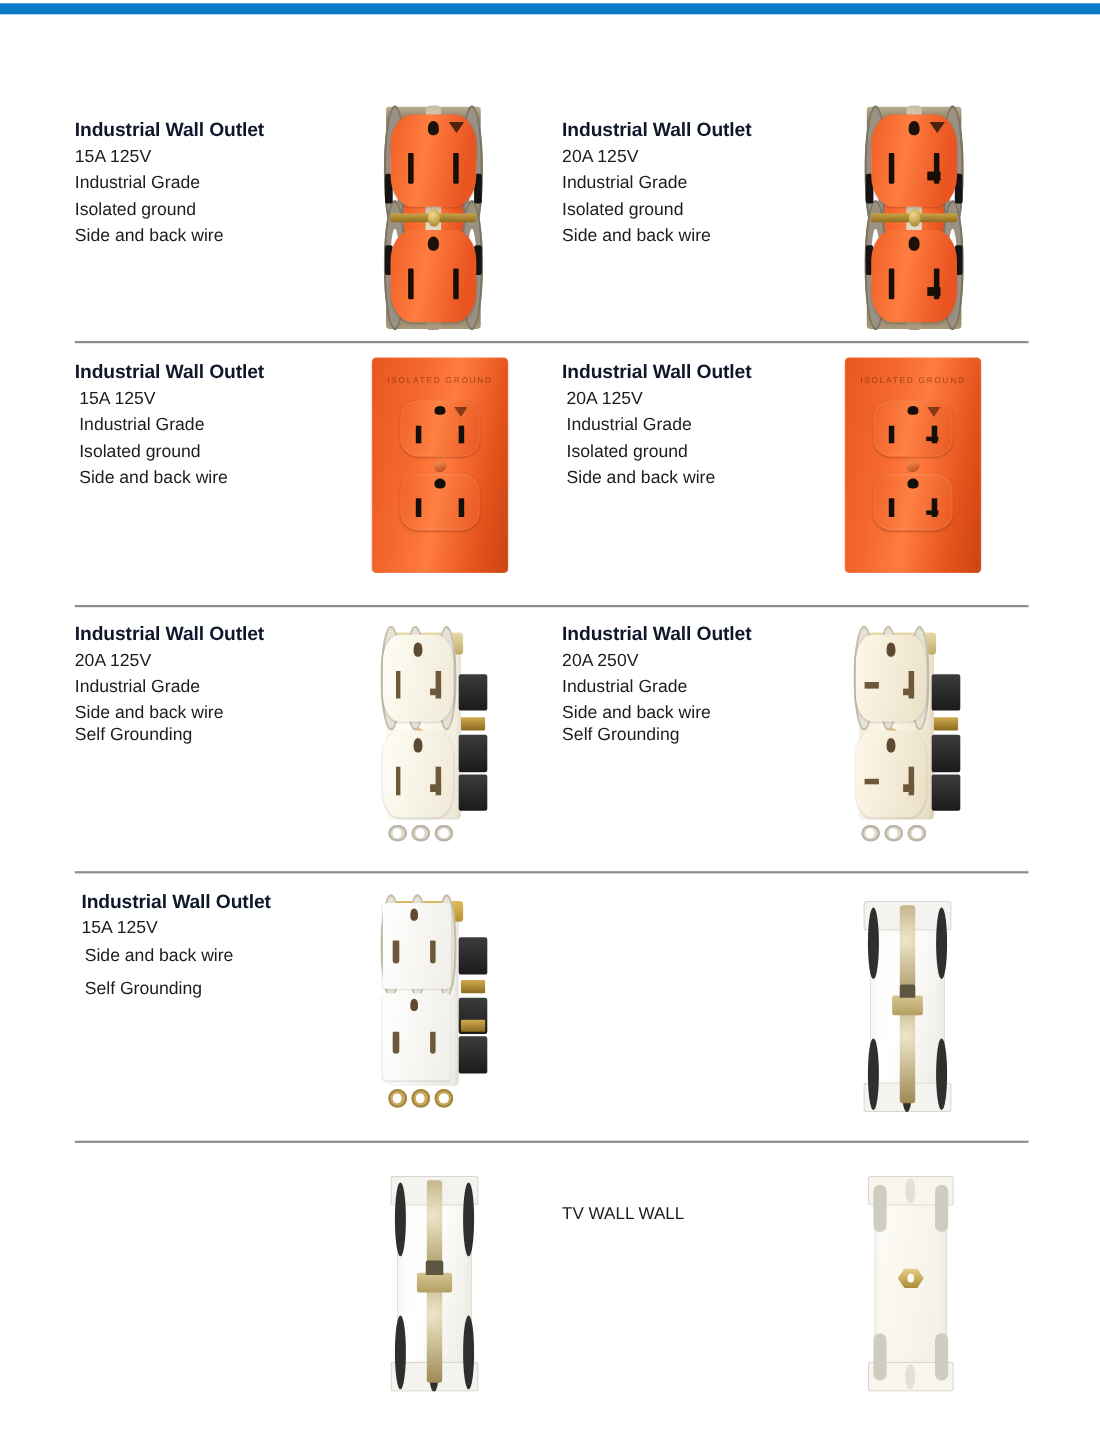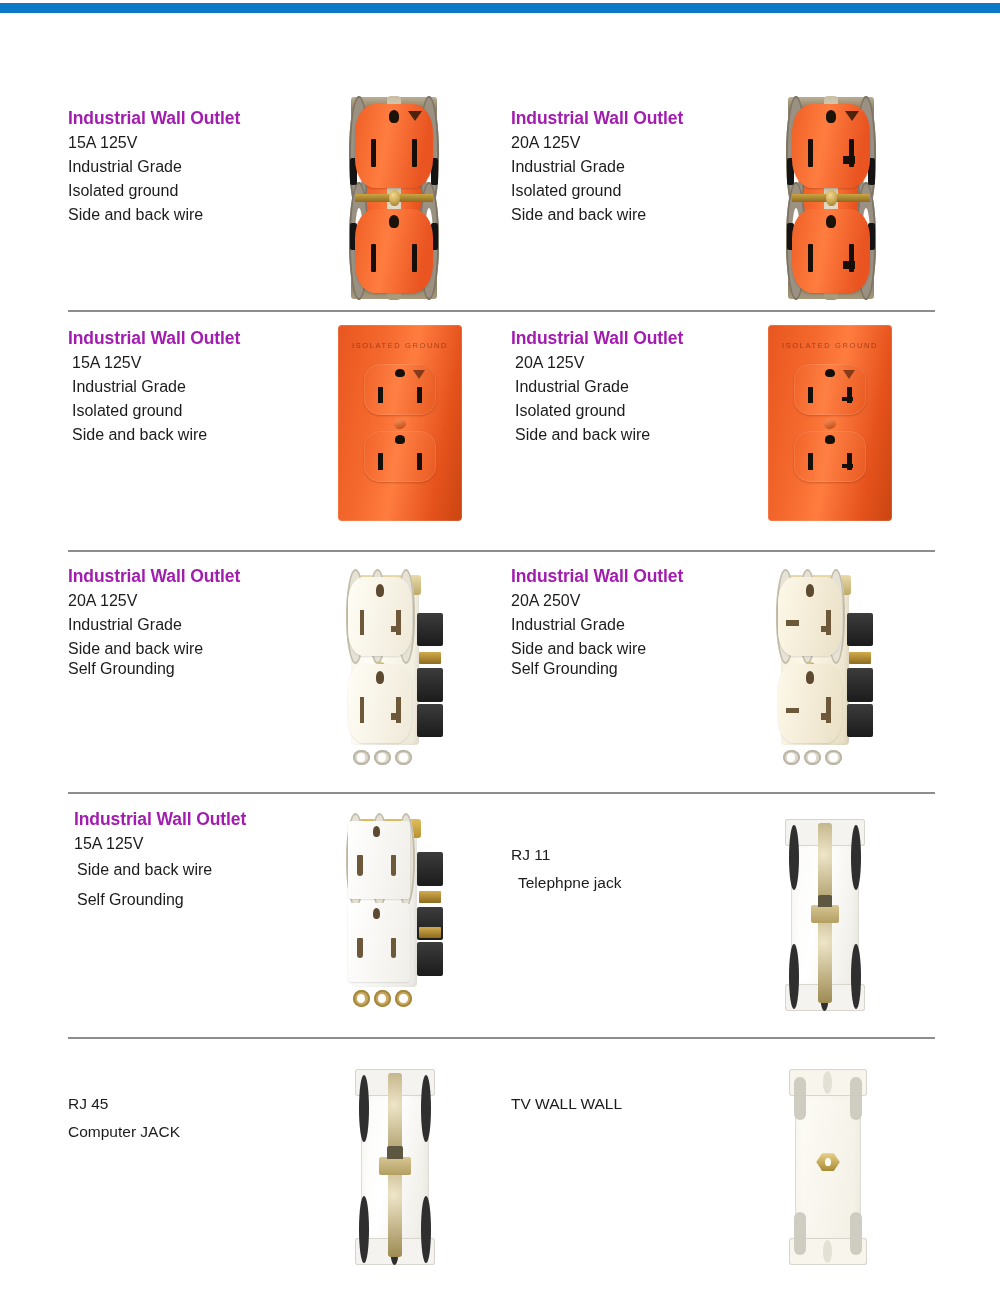--- a/index.html
+++ b/index.html
@@ -16,21 +16,21 @@
 
   .sheet { position:absolute; left:0; top:13px; width:1000px; }
 
   .row { position:relative; width:1000px; }
   .divider { position:absolute; left:68px; width:867px; height:2px; background:#8d8d8d; }
 
   .cell { position:absolute; }
   .specs { position:absolute; }
   .title {
     font-size:17.5px; font-weight:bold; letter-spacing:-0.1px;
-    color:#a21caf; white-space:nowrap; margin:0 0 5px 0;text-align:right;
+    color:#0f172a; white-space:nowrap; margin:0 0 5px 0;text-align:right;
   }
   .line { font-size:16px; color:#1c1c1c; white-space:nowrap; margin:0 0 6px 0; }
   .line.tight { margin-bottom:2px; }
   .jacklabel { font-size:15.5px; color:#1c1c1c; white-space:nowrap; margin:0 0 10px 0; }
 
   
   .art { position:absolute; }
 
   
   .dup { position:relative; }
@@ -538,47 +538,39 @@
               <i></i>
             </div>
           <div class="fe" style="left:60%; background:#c9a95f; box-shadow: inset 0 0 0 2px #a5883f;">
               <i></i>
             </div>
         </div>
       </div>
     </div>
 
     <div class="cell">
-      <div class="specs" style="left:511px; top:833px;">
-        <p class="jacklabel">RJ 11</p>
-        <p class="jacklabel" style="margin-left:7px;">Telephpne  jack</p>
-      </div>
       <div class="art jack" style="left:781px; top:806px; width:88px; height:192px;">
         <div class="jplate"></div>
         <div class="jstrap t"></div>
         <div class="jhole" style="left:9%; top:3%;"></div>
         <div class="jhole" style="right:9%; top:3%;"></div>
         <div class="jscrew" style="top:2%;"></div>
         <div class="jstrap b"></div>
         <div class="jhole" style="left:9%; bottom:1%;"></div>
         <div class="jhole" style="right:9%; bottom:1%;"></div>
         <div class="jhole" style="left:44%; bottom:0%; height:20%;"></div>
         <div class="jscrew" style="bottom:4%;"></div>
         <div class="rj"></div>
       </div>
     </div>
     <div class="divider" style="top:1024px;"></div>
   </div>
 
   <div class="row">
     <div class="cell">
-      <div class="specs" style="left:68px; top:1082px;">
-        <p class="jacklabel">RJ 45</p>
-        <p class="jacklabel">Computer  JACK</p>
-      </div>
       <div class="art jack" style="left:351px; top:1056px; width:88px; height:196px;">
         <div class="jplate"></div>
         <div class="jstrap t"></div>
         <div class="jhole" style="left:9%; top:3%;"></div>
         <div class="jhole" style="right:9%; top:3%;"></div>
         <div class="jscrew" style="top:2%;"></div>
         <div class="jstrap b"></div>
         <div class="jhole" style="left:9%; bottom:1%;"></div>
         <div class="jhole" style="right:9%; bottom:1%;"></div>
         <div class="jhole" style="left:44%; bottom:0%; height:20%;"></div>

